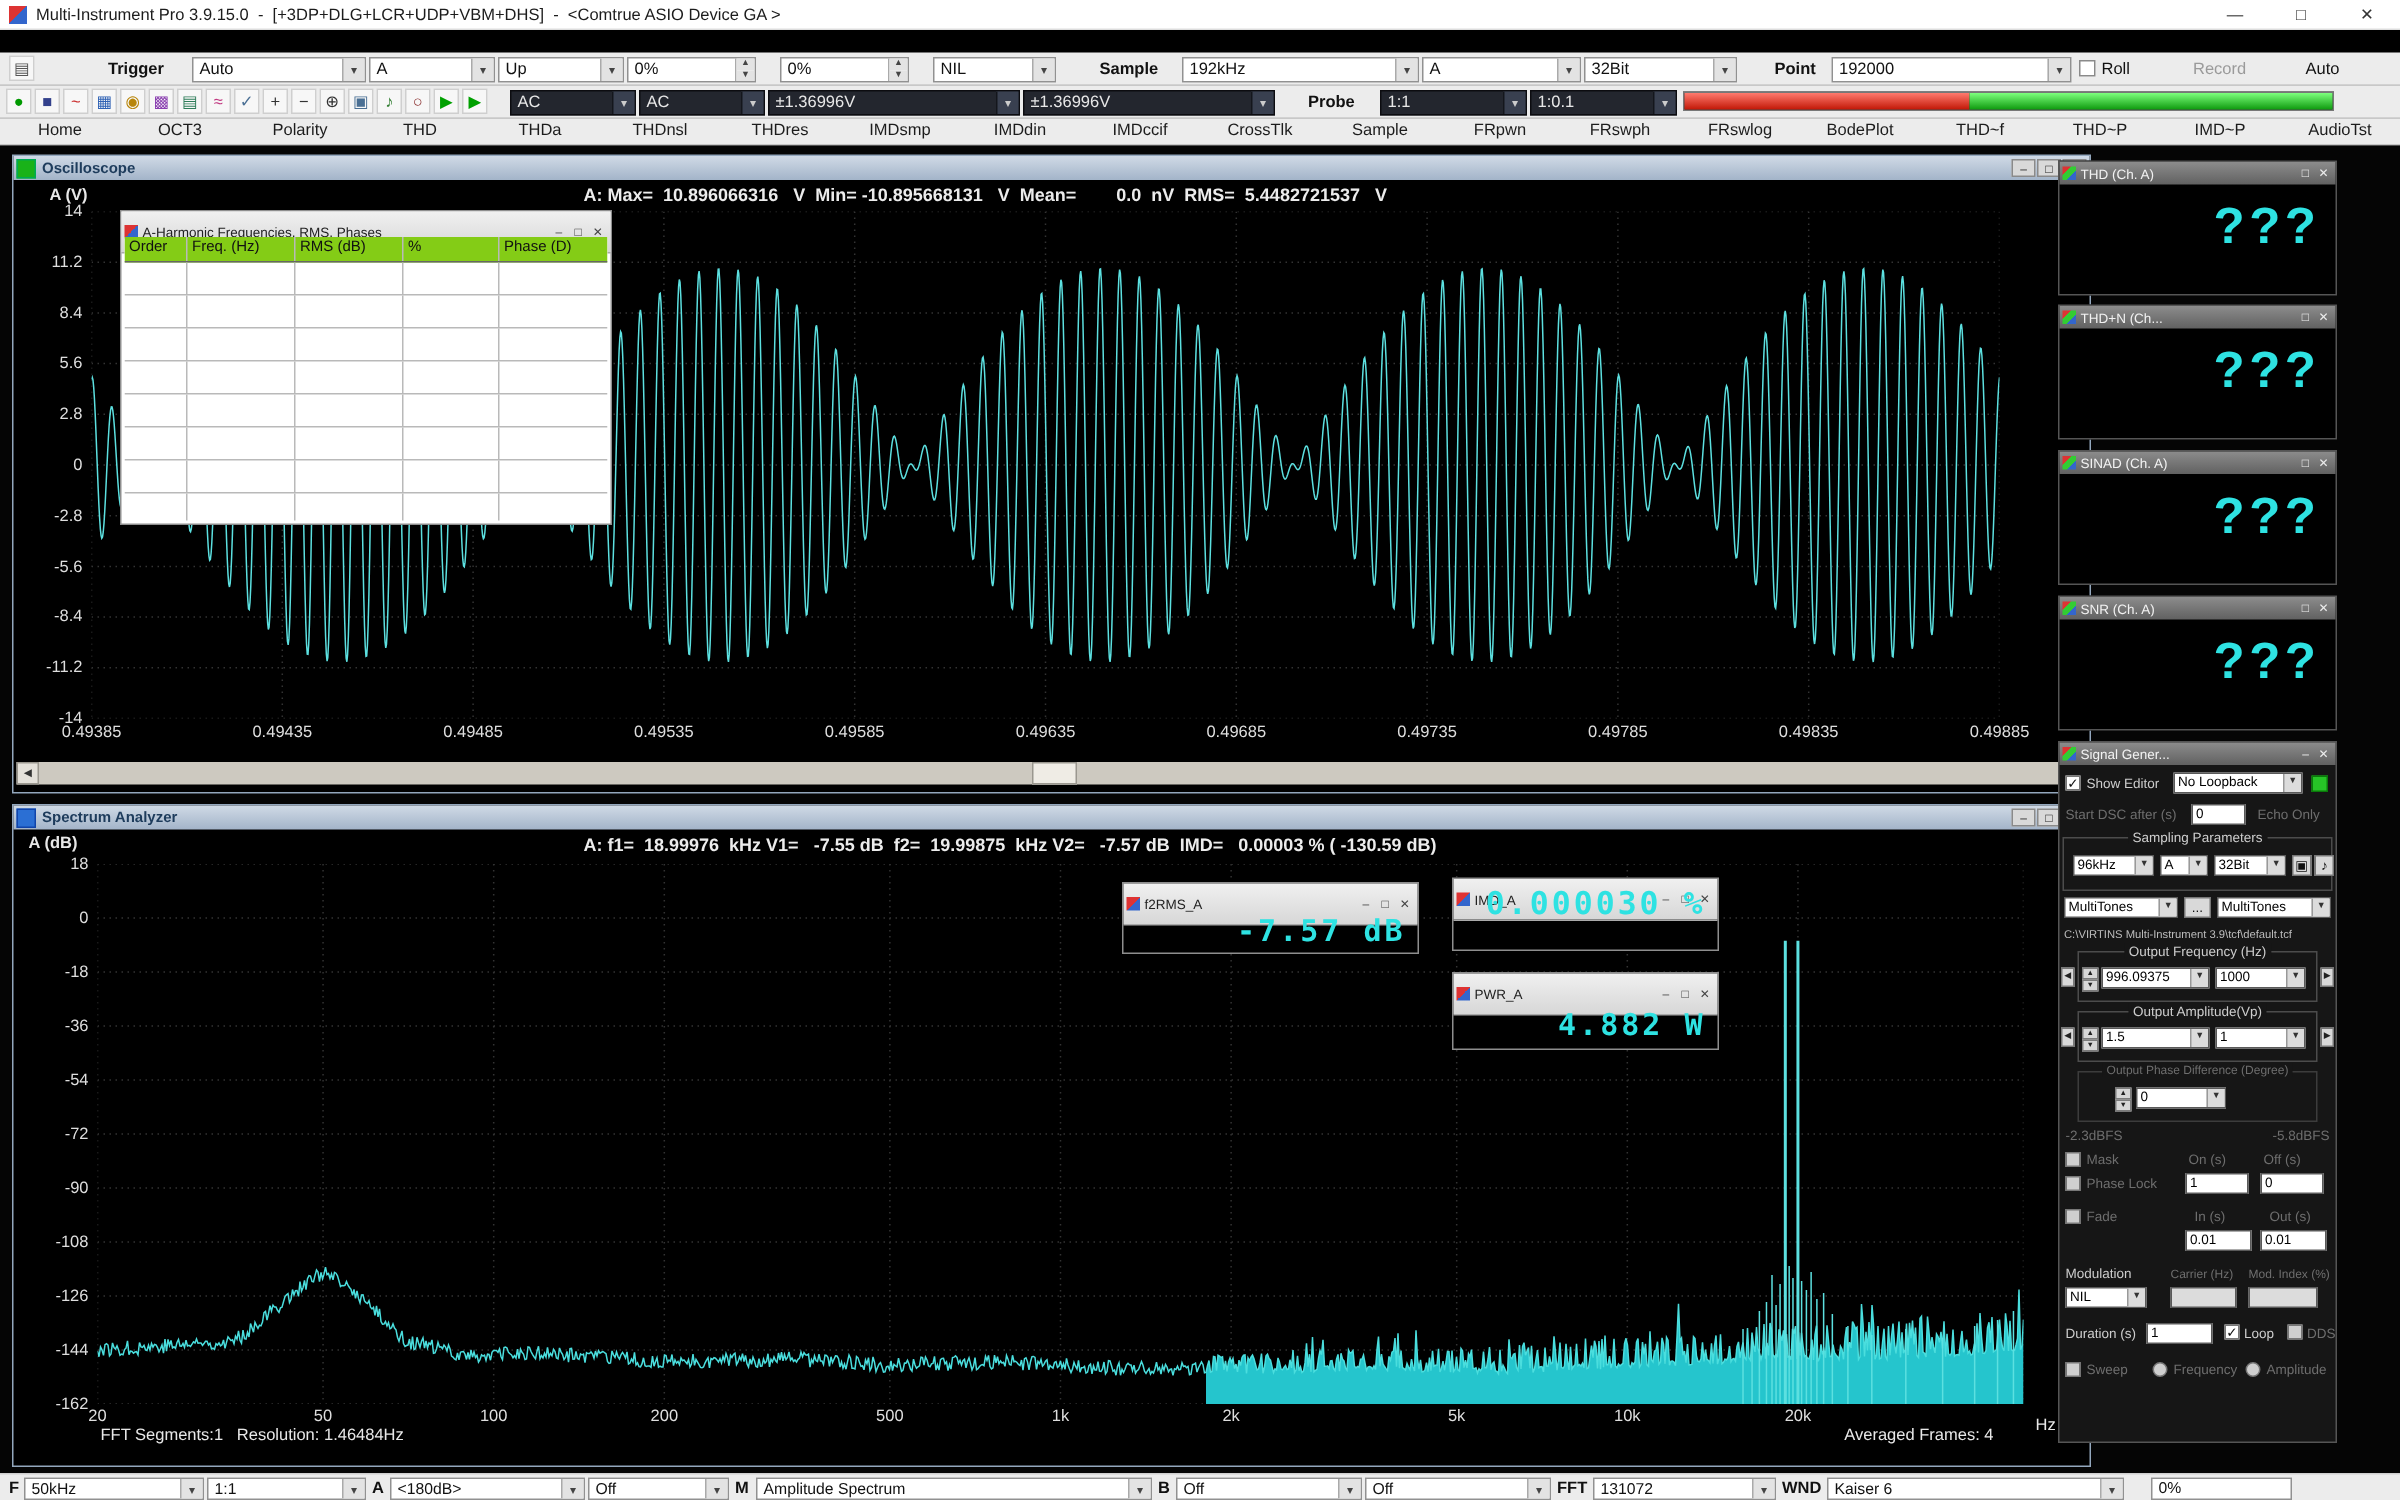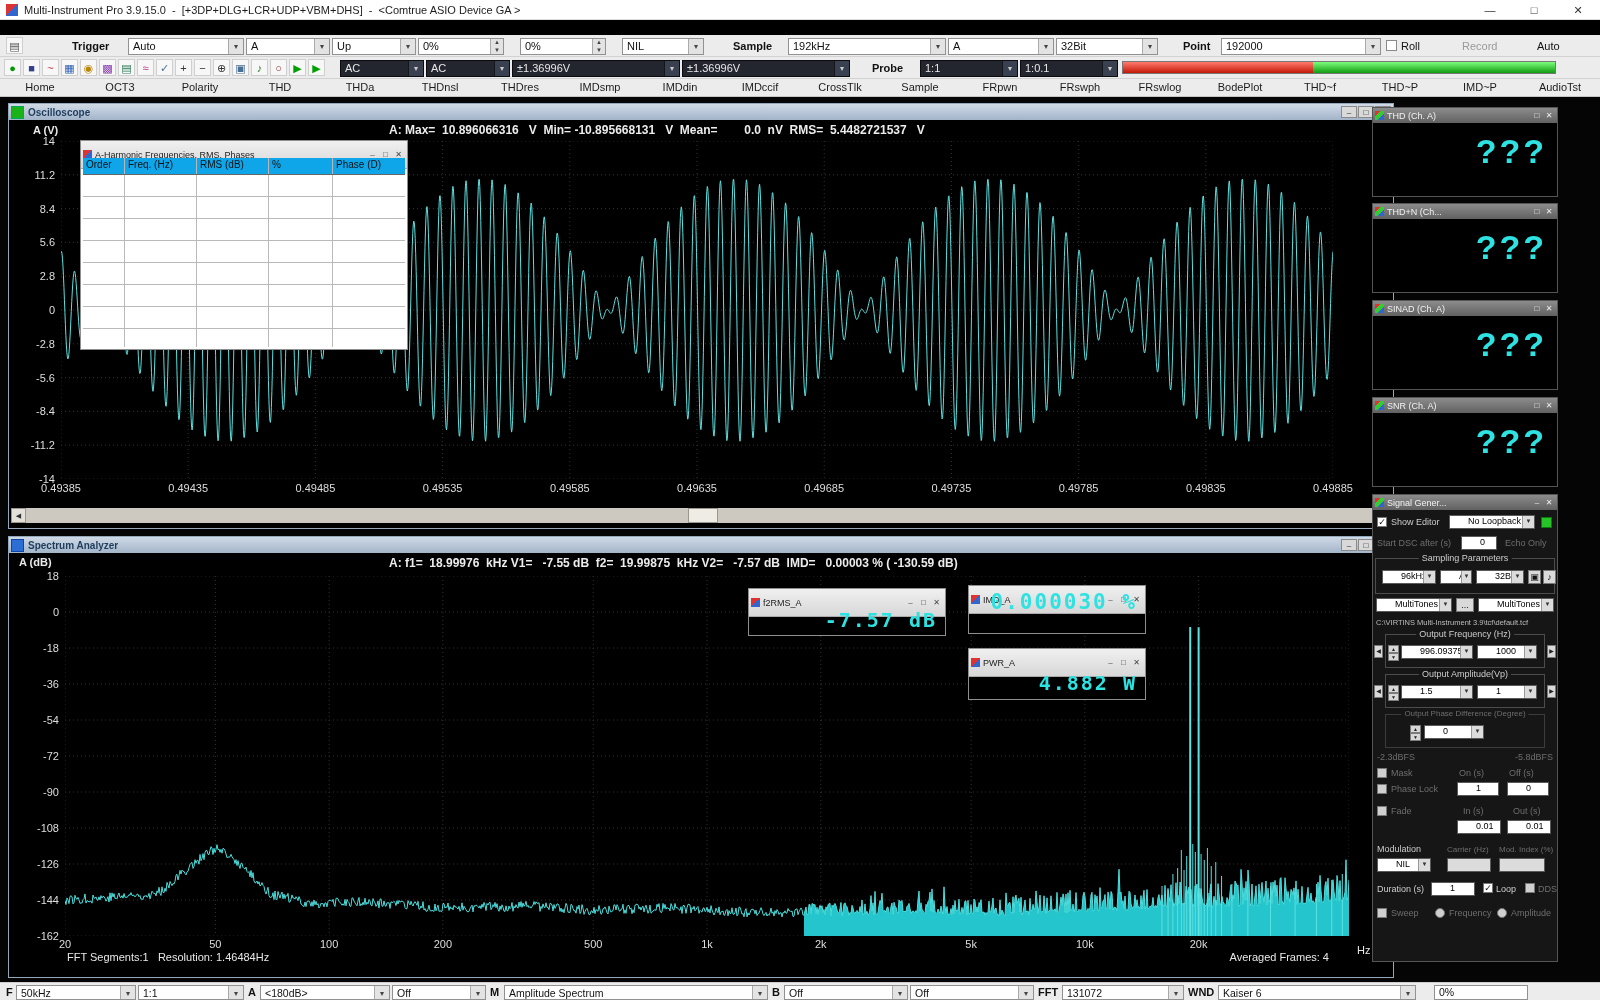--- a/index.html
+++ b/index.html
@@ -67,39 +67,39 @@
            display:flex;align-items:center;padding:6px 2px;border-bottom:1px solid #aaa;}
   .tool-ico{width:9px;height:9px;background:linear-gradient(135deg,#d33 50%,#36c 50%);margin-right:3px;}
   .tool-title{font-size:9px;color:#222;white-space:nowrap;}
   .tool-btns{margin-left:auto;display:flex;}
   .tbtn{font-size:8px;color:#444;width:13px;text-align:center;line-height:13px;}
   .seg-value{position:absolute;left:0;right:8px;top:19px;text-align:right;font-family:"DejaVu Sans Mono",monospace;
              font-weight:bold;color:#2ee2e2;letter-spacing:2px;white-space:pre;}
   .harm-win{position:absolute;left:80px;top:140px;width:326px;height:208px;background:#fff;border:1px solid #8e8e8e;z-index:5;}
   #harm-table{position:absolute;left:2px;right:2px;top:17px;bottom:2px;background:#fff;overflow:hidden;}
   .h-row{display:flex;height:21px;border-bottom:1px solid #b9b9b9;}
-  .h-row.header{height:16px;background:#0ea5e9;border-bottom:1px solid #666;}
+  .h-row.header{height:16px;background:#84cc16;border-bottom:1px solid #666;}
   .h-cell{border-right:1px solid #b9b9b9;font-size:10px;color:#111;padding:1px 3px;box-sizing:border-box;overflow:hidden;white-space:nowrap;}
   .h-cell:nth-child(1){width:42px}.h-cell:nth-child(2){width:72px}.h-cell:nth-child(3){width:72px}
   .h-cell:nth-child(4){width:64px}.h-cell:nth-child(5){flex:1;border-right:none}
   
   .panel-win{position:absolute;left:1372px;width:186px;height:90px;background:#000;border:1px solid #555;z-index:2;box-sizing:border-box;}
   .panel-titlebar{position:absolute;left:0;right:0;top:0;height:15px;background:linear-gradient(#8c8c8c,#616161);
                   display:flex;align-items:center;padding:0 2px;}
   .panel-icon{width:9px;height:9px;margin-right:3px;background:linear-gradient(135deg,#d33 33%,#3c3 33% 66%,#36c 66%);}
   .panel-title{font-size:9px;color:#f2f2f2;white-space:nowrap;overflow:hidden;}
   .panel-btns{margin-left:auto;display:flex;}
   .pbtn{font-size:8px;color:#eee;width:12px;text-align:center;line-height:13px;}
   .qmarks{position:absolute;right:10px;top:24px;font-size:34px;font-weight:bold;color:#2ee2e2;letter-spacing:3px;}
   
   .siggen{position:absolute;left:1372px;top:494px;width:186px;height:468px;background:#161616;border:1px solid #555;z-index:2;box-sizing:border-box;}
   .sg-content{position:absolute;left:0;right:0;top:15px;bottom:0;}
   .sg-lab{position:absolute;font-size:9px;color:#cdcdcd;white-space:nowrap;}
   .sg-lab.dis{color:#6e6e6e}.sg-lab.sm{font-size:8px}
-  .sg-field{position:absolute;height:14px;background:#fff;border:1px solid #595959;font-size:9px;color:#000;display:flex;box-sizing:border-box;padding-left:16px;}
+  .sg-field{position:absolute;height:14px;background:#fff;border:1px solid #595959;font-size:9px;color:#000;display:flex;box-sizing:border-box;}
   .fval{flex:1;padding:0 2px;line-height:11px;white-space:nowrap;overflow:hidden;}
   .farr{width:11px;background:#dcdcdc;border-left:1px solid #999;font-size:6px;line-height:11px;text-align:center;color:#333;}
   .sg-group{position:absolute;border:1px solid #4c4c4c;}
   .sg-gl{position:absolute;top:-6px;left:50%;transform:translateX(-50%);background:#161616;padding:0 3px;font-size:9px;color:#cdcdcd;white-space:nowrap;}
   .sg-gl.dis{color:#6e6e6e}.sg-gl.sm{font-size:8px}
   .sg-spin{position:absolute;width:11px;height:14px;display:flex;flex-direction:column;}
   .sg-spin span{flex:1;background:#d7d7d7;border:1px solid #7b7b7b;font-size:5px;line-height:6px;text-align:center;color:#222;box-sizing:border-box;}
   .sg-cb{position:absolute;width:10px;height:10px;background:#fff;border:1px solid #777;box-sizing:border-box;}
   .sg-cb.dis{background:#cfcfcf;}
   .sg-cb.checked::after{content:"✓";display:block;font-size:9px;line-height:8px;text-align:center;color:#111;}

